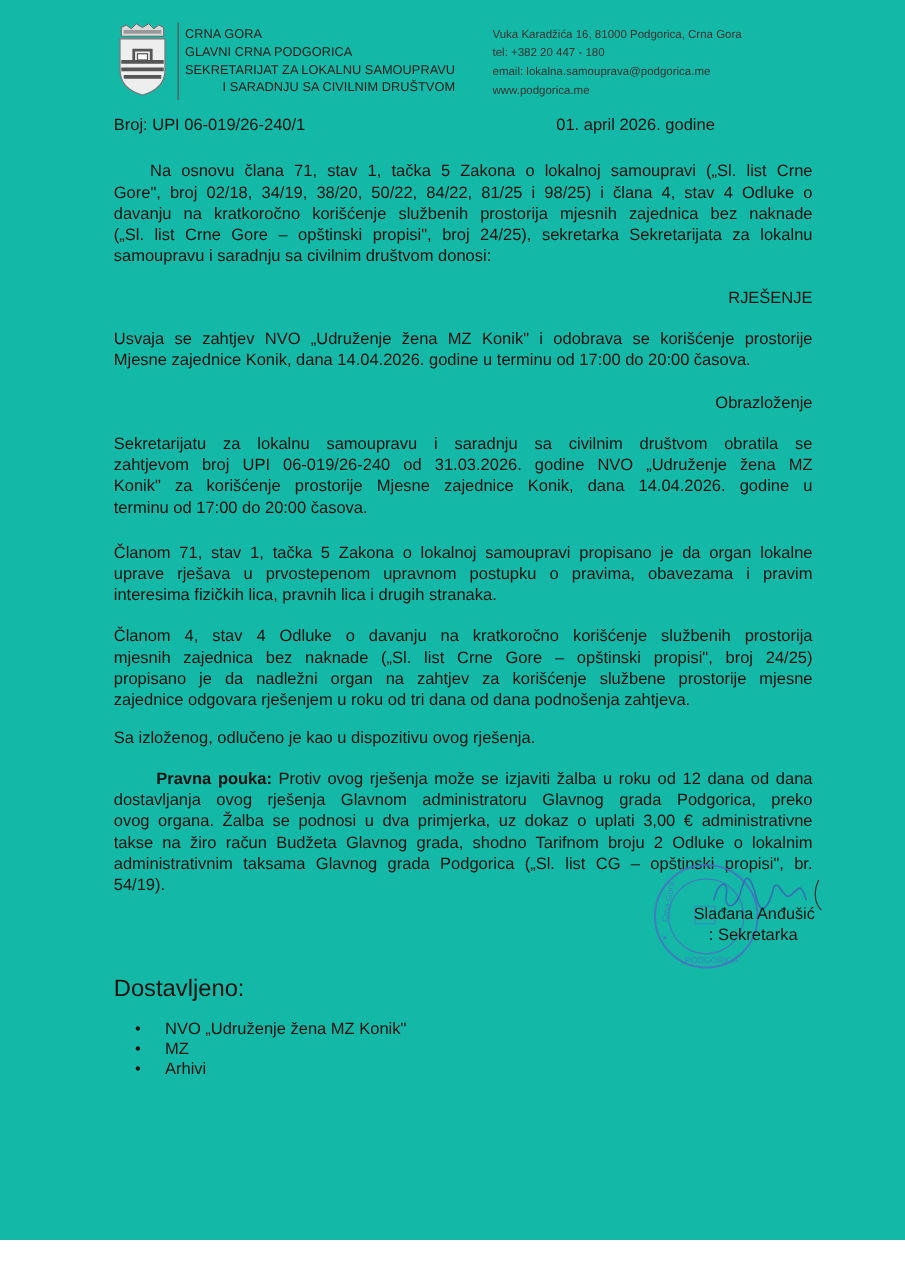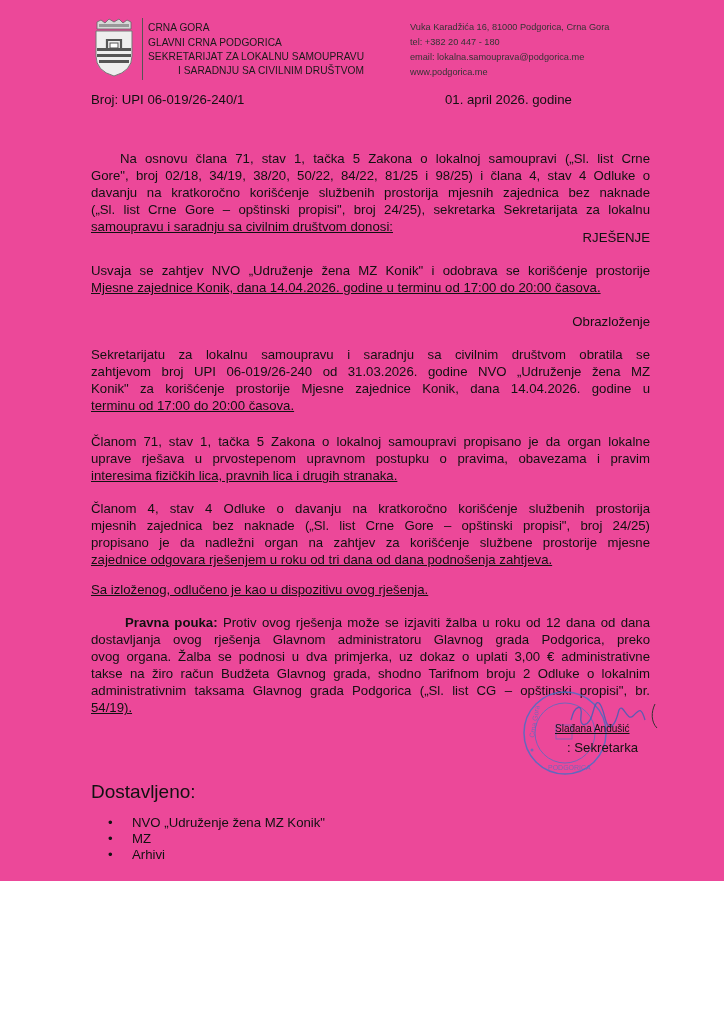--- a/index.html
+++ b/index.html
@@ -11,22 +11,22 @@
       width: 724px;
       height: 1024px;
       position: relative;
       overflow: hidden;
       font-family: "Liberation Sans", sans-serif;
       color: #111111;
     }
     .page {
       position: absolute;
       left: 0; top: 0;
-      width: 724px; height: 881px;
-      background: #ec4899;
+      width: 724px; height: 992px;
+      background: #14b8a6;
     }
     
     .crest {
       position: absolute;
       left: 93px; top: 18px;
       width: 42px; height: 60px;
     }
     .header-divider {
       position: absolute;
       left: 142px; top: 18px;
@@ -38,21 +38,21 @@
       left: 148px; top: 20px;
       font-size: 10.2px;
       line-height: 15px;
       color: #1a1a1a;
       letter-spacing: 0.05px;
     }
     .org-block div { white-space: nowrap; }
     .org-block .sekr { margin-top: 1px; line-height: 12.5px; text-align: right; }
     .contact-block {
       position: absolute;
-      left: 410px; top: 20px;
+      left: 394px; top: 20px;
       font-size: 9.2px;
       line-height: 15px;
       color: #333;
     }
     .contact-block div { white-space: nowrap; }
     .ref-number {
       position: absolute;
       left: 91px; top: 92px;
       font-size: 13.2px;
       white-space: nowrap;
@@ -74,21 +74,20 @@
       text-align-last: left;
     }
     .para .ln {
       display: block;
       white-space: nowrap;
       text-align: justify;
       text-align-last: justify;
     }
     .para .ln.last {
       text-align-last: left;
-      text-decoration: underline;
     }
     .heading-center {
       position: absolute;
       left: 91px;
       width: 559px;
       text-align: right;
       font-size: 13.2px;
     }
     .bold { font-weight: bold; margin-left: 34px; }
     
@@ -98,23 +97,22 @@
       width: 86px; height: 86px;
     }
     .signature-scribble {
       position: absolute;
       left: 565px; top: 698px;
       width: 100px; height: 36px;
     }
     .signer-name {
       position: absolute;
       left: 555px; top: 723px;
-      font-size: 10px;
-      white-space: nowrap;
-      text-decoration: underline;
+      font-size: 13px;
+      white-space: nowrap;
     }
     .signer-title {
       position: absolute;
       left: 567px; top: 740px;
       font-size: 13.2px;
       white-space: nowrap;
     }
     
     .dist-label {
       position: absolute;
@@ -171,21 +169,21 @@
     <div>Vuka Karadžića 16, 81000 Podgorica, Crna Gora</div>
     <div>tel: +382 20 447 - 180</div>
     <div>email: lokalna.samouprava@podgorica.me</div>
     <div>www.podgorica.me</div>
   </div>
 
   <div class="ref-number">Broj: UPI 06-019/26-240/1</div>
   <div class="date-line">01. april 2026. godine</div>
 
   <div class="para" style="top:128px;">
-    <span class="ln" style="padding-left:29px;margin-top:22px;">Na osnovu člana 71, stav 1, tačka 5 Zakona o lokalnoj samoupravi („Sl. list Crne</span>
+    <span class="ln" style="padding-left:29px;">Na osnovu člana 71, stav 1, tačka 5 Zakona o lokalnoj samoupravi („Sl. list Crne</span>
     <span class="ln">Gore", broj 02/18, 34/19, 38/20, 50/22, 84/22, 81/25 i 98/25) i člana 4, stav 4 Odluke o</span>
     <span class="ln">davanju na kratkoročno korišćenje službenih prostorija mjesnih zajednica bez naknade</span>
     <span class="ln">(„Sl. list Crne Gore – opštinski propisi", broj 24/25), sekretarka Sekretarijata za lokalnu</span>
     <span class="ln last">samoupravu i saradnju sa civilnim društvom donosi:</span>
   </div>
 
   <div class="heading-center" style="top:230px;">RJEŠENJE</div>
 
   <div class="para" style="top:262px;">
     <span class="ln">Usvaja se zahtjev NVO „Udruženje žena MZ Konik" i odobrava se korišćenje prostorije</span>

